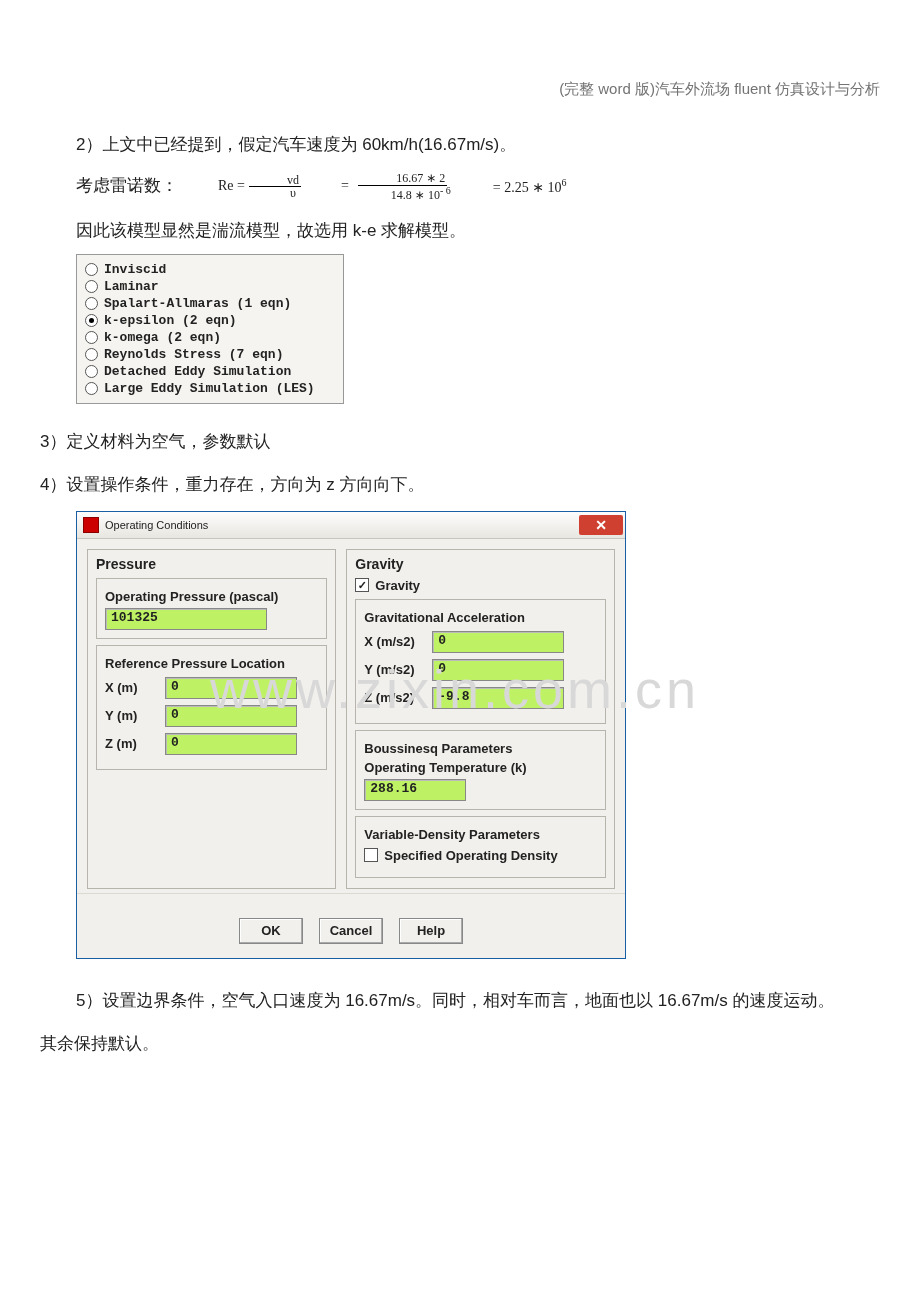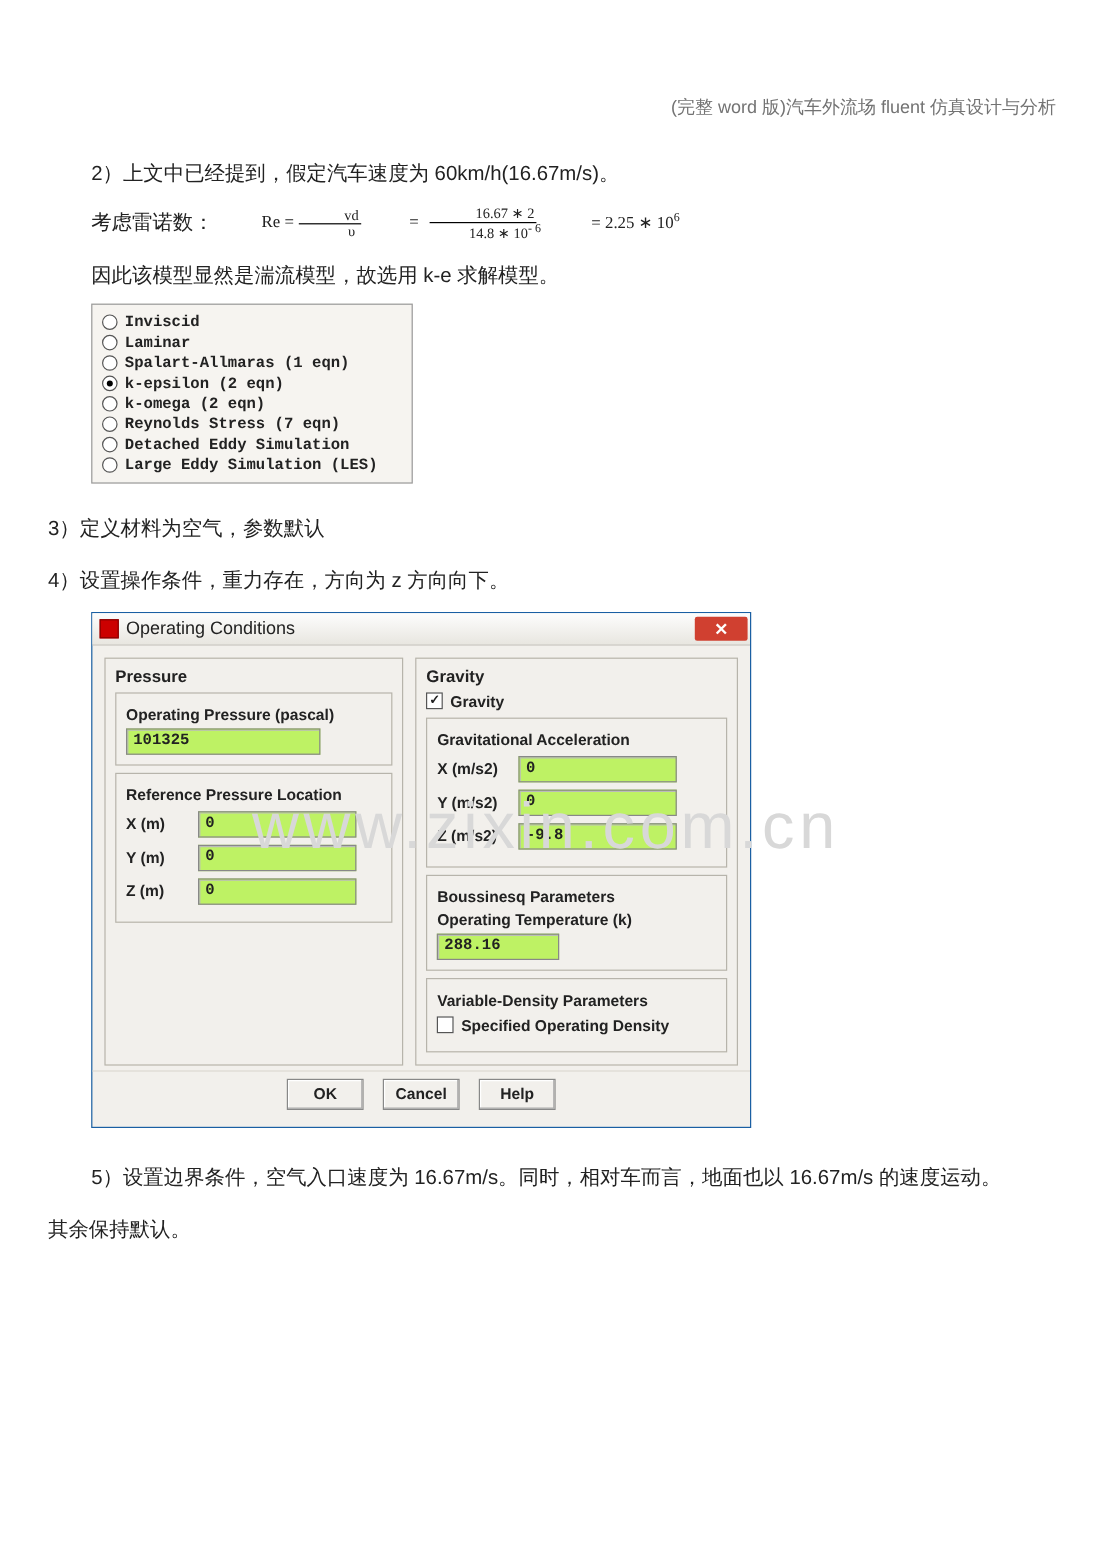--- a/index.html
+++ b/index.html
@@ -95,21 +95,21 @@
   .dlg-titlebar{
     height:26px;
     background: linear-gradient(#fdfdfd,#e8e6e0);
     border-bottom:1px solid #c9c6bf;
     display:flex;
     align-items:center;
     justify-content:space-between;
     padding:0 0 0 6px;
   }
   .dlg-titlebar .ttl{
-    display:flex; align-items:center; gap:6px; font-size:15px;justify-content:flex-end;
+    display:flex; align-items:center; gap:6px; font-size:11px;justify-content:flex-end;
   }
   .dlg-titlebar .icon{
     width:14px; height:14px; display:inline-block;
     background:#c00; border:1px solid #800;
   }
   .dlg-close{
     width:44px; height:20px; background:#d04030;
     color:#fff; display:flex; align-items:center; justify-content:center;
     font-weight:bold; font-size:14px; margin-right:2px;
     border-radius:2px;
@@ -148,21 +148,21 @@
     margin-top:6px;
   }
   .chk{
     width:12px; height:12px; border:1px solid #555; background:#fff;
     display:inline-flex; align-items:center; justify-content:center;
     font-size:11px; font-weight:bold;
   }
   .chk.checked::after{ content:"✓"; line-height:1; }
   .dlg-buttons{
     display:flex; justify-content:center; gap:16px;
-    padding:6px 0 14px 0;
+    padding:24px 0 14px 0;
     border-top:1px solid #dcd9d1;
   }
   .btn{
     min-width:62px; height:24px;
     background:#f2f0ec; border:1px solid #888;
     display:flex; align-items:center; justify-content:center;
     font-weight:bold; font-size:13px;
     box-shadow: inset -1px -1px 0 #aaa, inset 1px 1px 0 #fff;
   }
 

